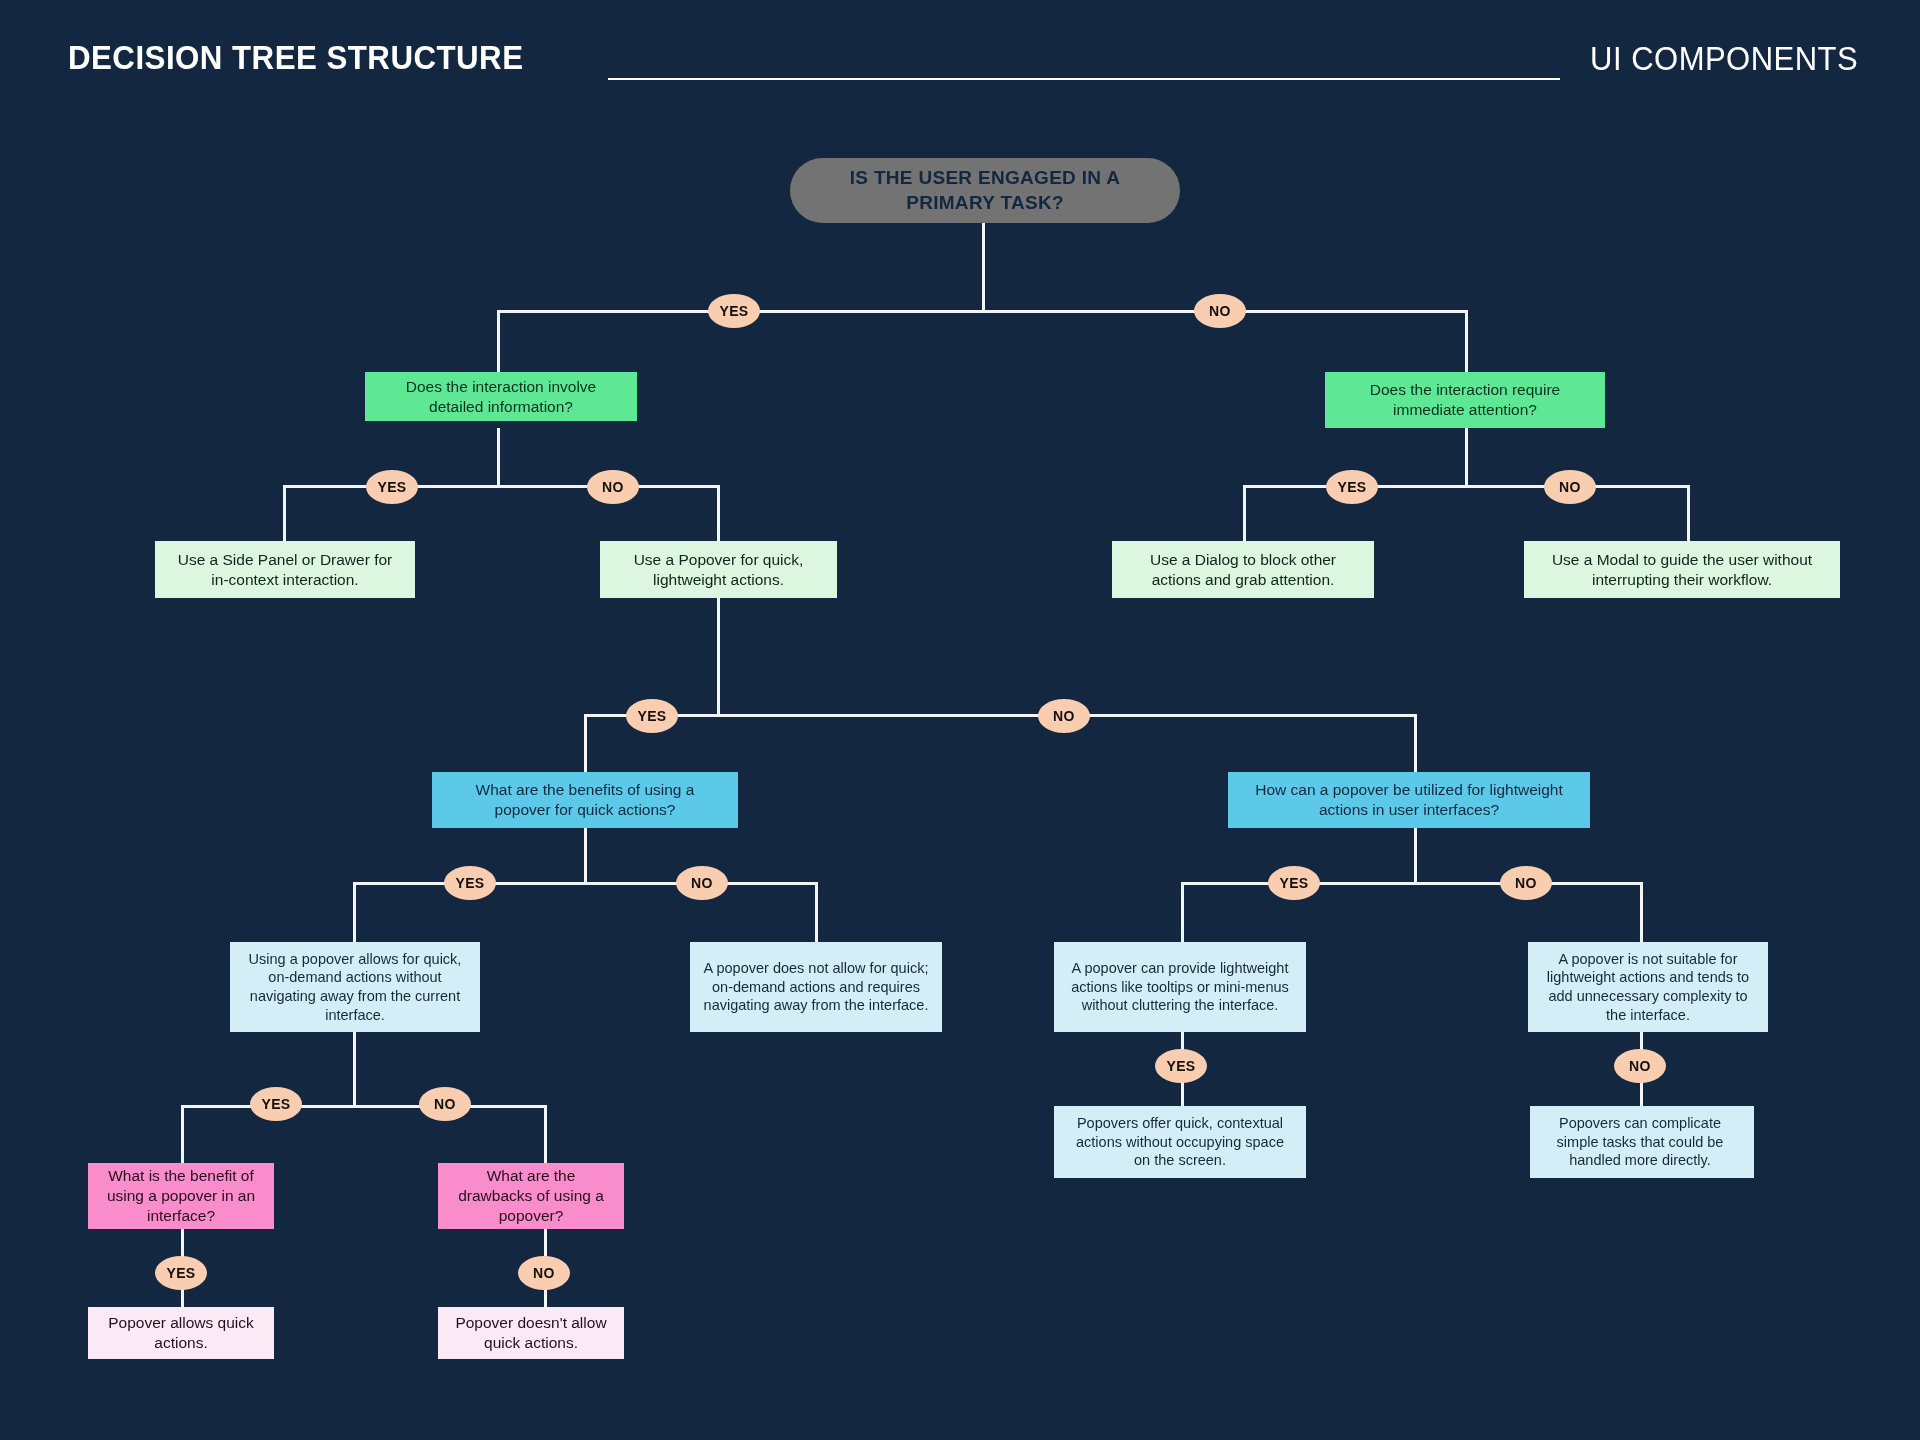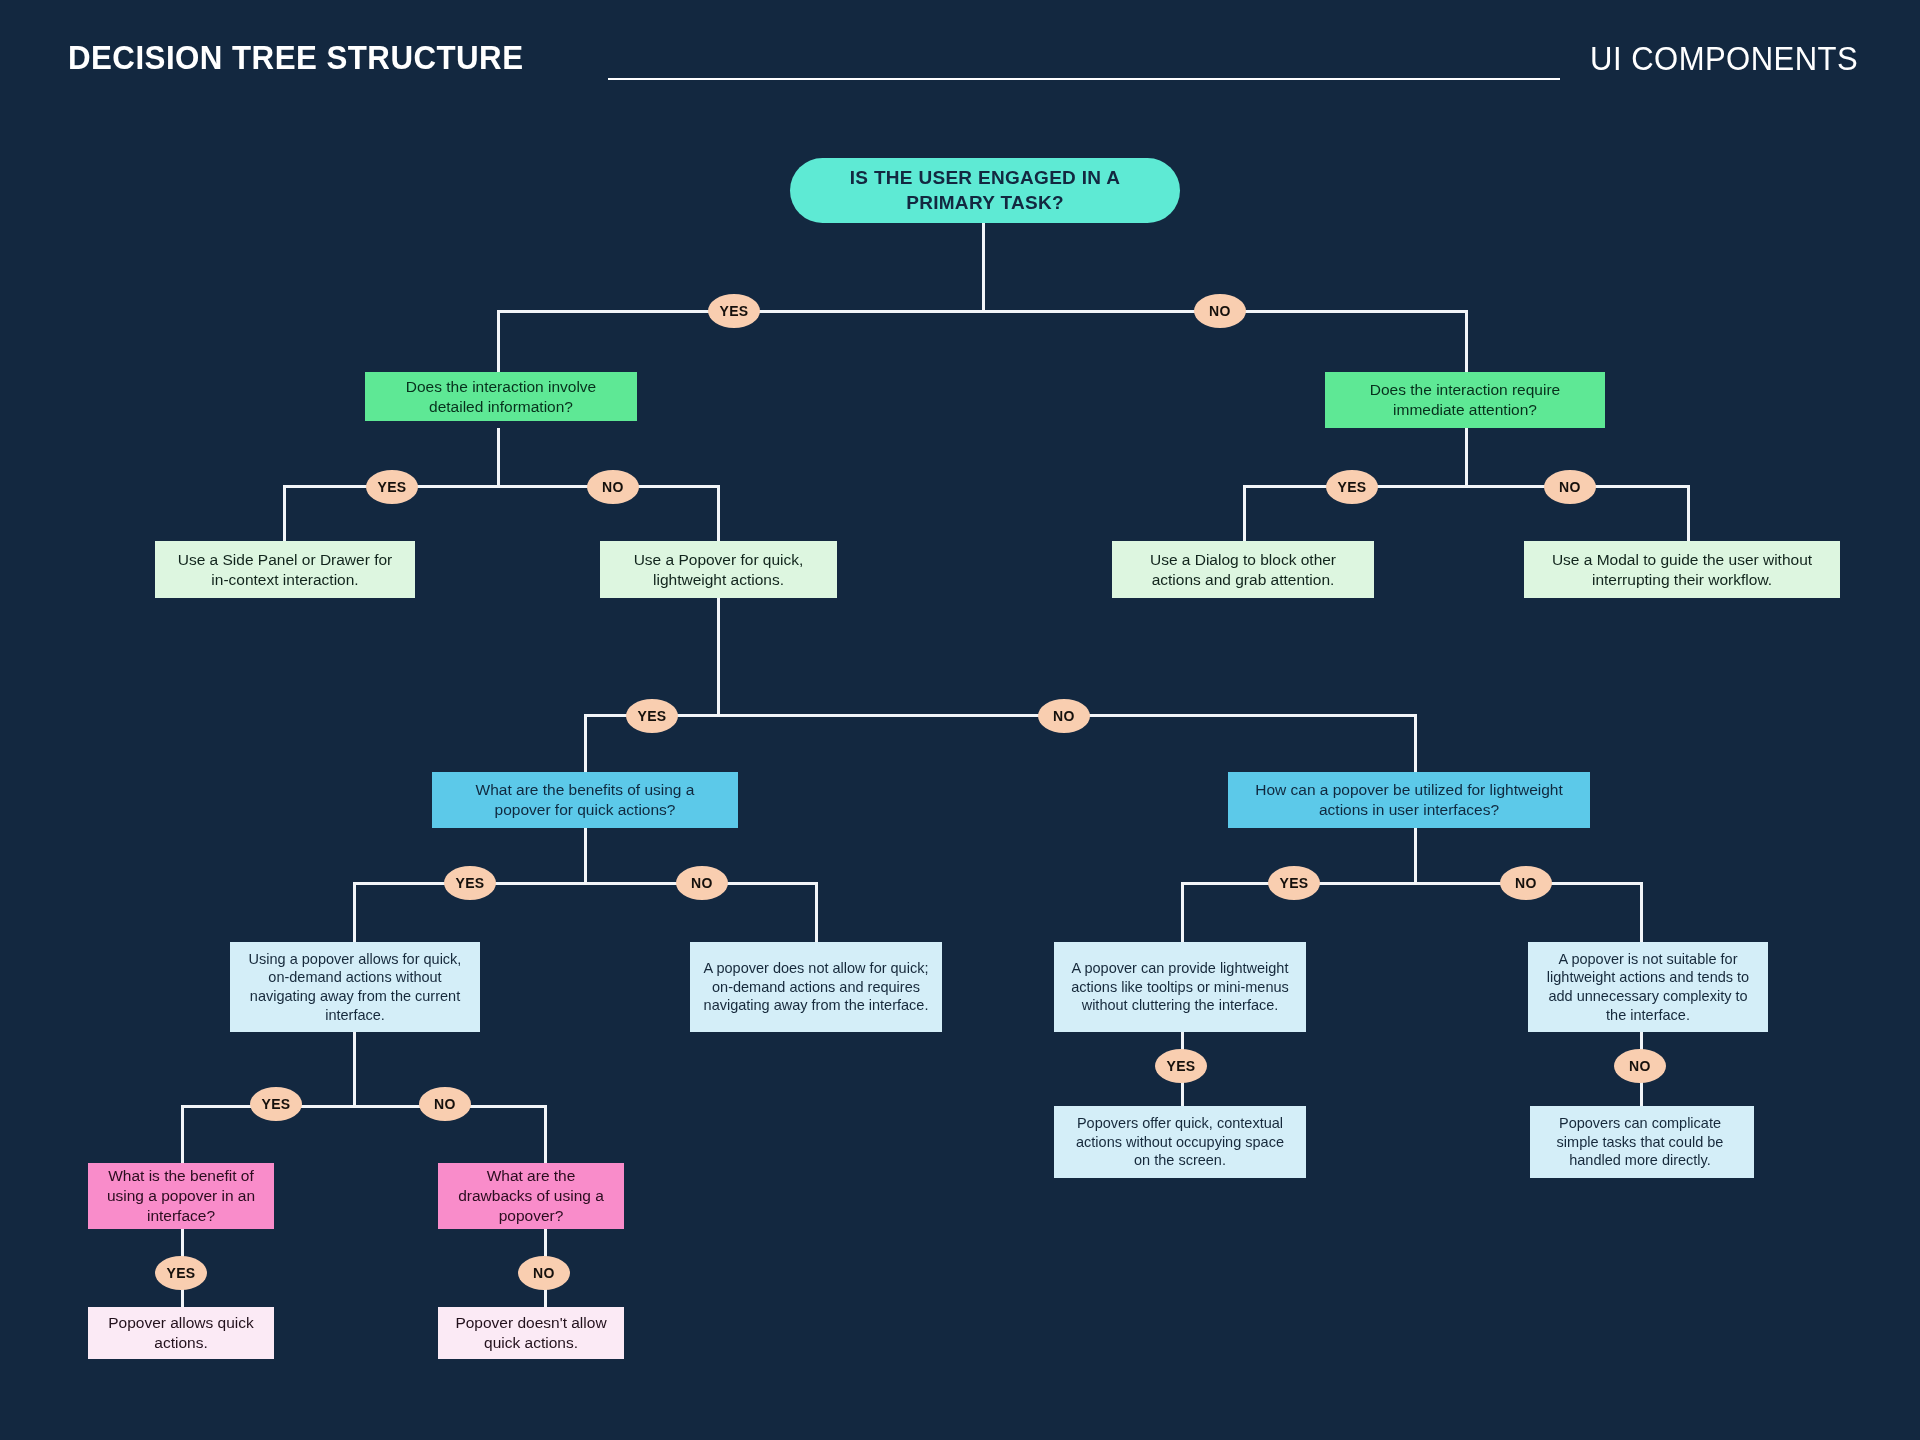--- a/index.html
+++ b/index.html
@@ -36,21 +36,21 @@
 
   
   .node{
     position:absolute;
     display:flex;align-items:center;justify-content:center;
     text-align:center;
     box-sizing:border-box;
     line-height:1.28;
   }
   .root{
-    background:#5eead4;color:#132840;
+    background:#737373;color:#132840;
     border-radius:46px;
     font-size:19px;font-weight:bold;letter-spacing:.3px;
     padding:0 26px;
   }
   .green{
     background:#5ee895;color:#07301c;
     font-size:15.5px;padding:0 14px;
   }
   .mint{
     background:#ddf6e0;color:#11241c;

